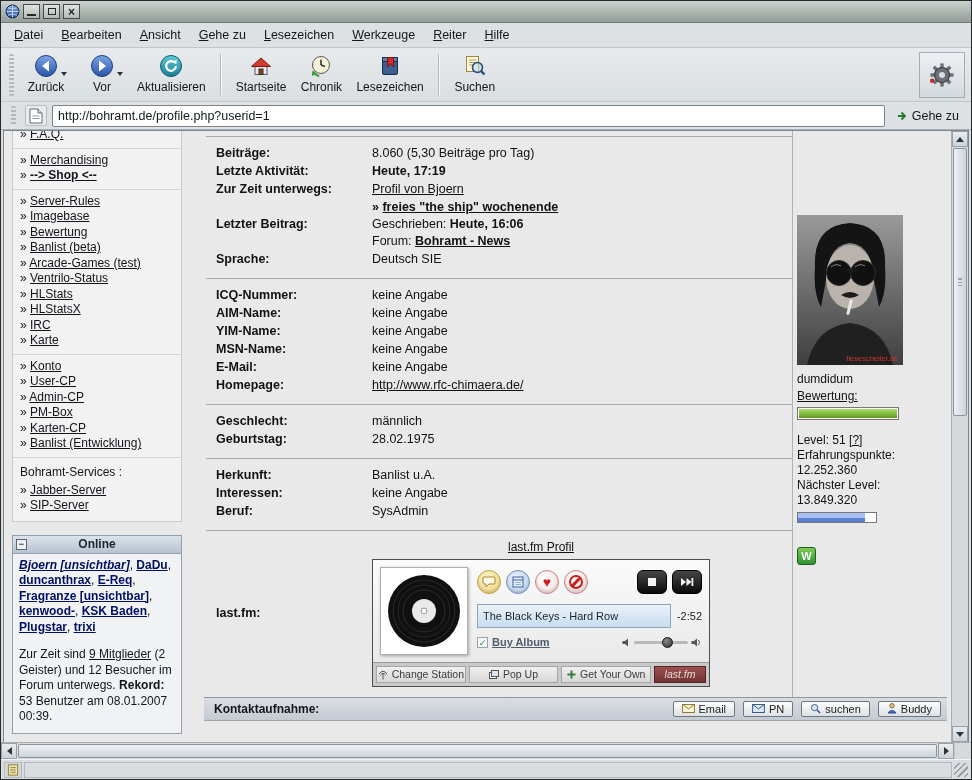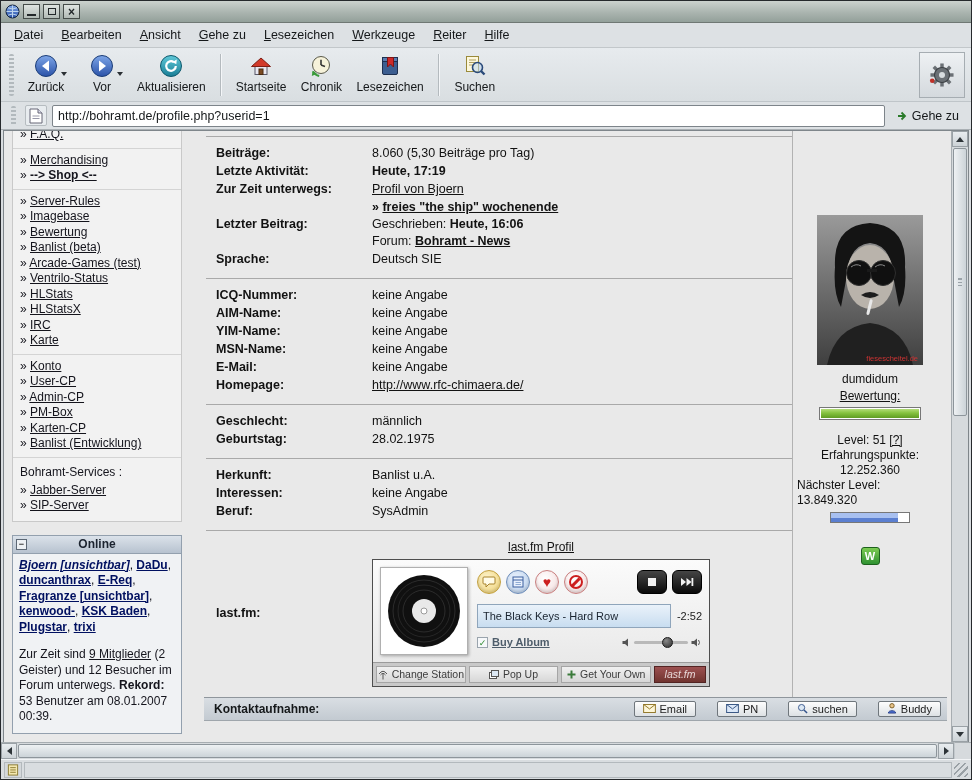--- a/index.html
+++ b/index.html
@@ -99,36 +99,36 @@
 .lfm-buy{display:flex;align-items:center;gap:4px;font-size:11px;color:#4e5d6b}
 .buy-check{width:11px;height:11px;border:1px solid #9aa4ad;background:#f6f8fa;font-size:9px;line-height:10px;text-align:center;color:#2f8a2f}
 .lfm-vol{margin-left:auto;display:flex;align-items:center;gap:3px}
 .vol-track{position:relative;width:54px;height:3px;background:#b9b9b9;border-radius:2px}
 .vol-knob{position:absolute;left:28px;top:-4.5px;width:11px;height:11px;border-radius:50%;background:radial-gradient(circle at 35% 30%,#8a8a8a,#2e2e2e);border:1px solid #1a1a1a}
 .lfm-bottom{display:flex;gap:3px;padding:3px;background:#c9c9c9;border-top:1px solid #9b9b9b}
 .lfm-bbtn{flex:1;height:17px;display:flex;align-items:center;justify-content:center;gap:4px;font-size:10.5px;color:#3c3c3c;background:linear-gradient(180deg,#f1f1f1,#d7d7d7);border:1px solid #a5a5a5}
 .lfm-logo{flex:0 0 52px;height:17px;display:flex;align-items:center;justify-content:center;font-size:10.5px;font-style:italic;color:#e8d8d8;background:linear-gradient(180deg,#9c5050,#70342f);border:1px solid #532423}
 
 
-.right-col{flex:0 0 154px;display:flex;flex-direction:column;align-items:center;padding:4px 4px 0;font-size:12px;color:#121212}
+.right-col{flex:0 0 154px;display:flex;flex-direction:column;align-items:flex-start;padding:4px 4px 0;font-size:12px;color:#121212}
 .avatar{margin-top:80px;width:106px;height:150px;flex:0 0 auto}
 .r-name{margin-top:7px;line-height:15px}
 .r-link{margin-top:2px;line-height:15px}
 .rating-bar{margin-top:3px;width:102px;height:13px;background:#fff;border:1px solid #777;padding:1px}
 .rating-fill{width:100%;height:100%;background:linear-gradient(180deg,#b3dc78 0%,#84c23e 45%,#5f9c22 100%)}
 .r-line{line-height:15px}
 .r-gap{margin-top:13px}
 .level-bar{margin-top:4px;width:80px;height:11px;background:#fff;border:1px solid #777}
 .level-fill{width:86%;height:100%;background:linear-gradient(180deg,#a8c0f0 0 50%,#5b7fd0 50% 100%)}
 .w-badge{margin-top:24px;width:19px;height:18px;border-radius:3px;border:1px solid #1d611d;background:linear-gradient(180deg,#7ccb52,#2f9232);color:#fff;font-weight:bold;font-size:11px;text-align:center;line-height:17px}
 
 
 .kontakt-bar{flex:0 0 24px;display:flex;align-items:center;padding:0 6px 0 10px;font-size:12px;color:#15181a;background:linear-gradient(180deg,#d9dee3,#c3cad1);border-top:1px solid #8f969c;border-bottom:1px solid #9fa6ac}
 .kontakt-label{font-weight:bold}
-.k-btns{margin-left:auto;display:flex;gap:21px}
+.k-btns{margin-left:auto;display:flex;gap:8px}
 .k-btn{display:inline-flex;align-items:center;gap:4px;height:16px;padding:0 8px;font-size:11px;color:#1c1c1c;background:linear-gradient(180deg,#fdfdfd,#dde1e4);border:1px solid #6f767c;border-radius:2px}
 .page-filler{flex:1}
 
 
 .vscroll{flex:0 0 17px;display:flex;flex-direction:column;background:#d6dadd;border-left:1px solid #a7adb1}
 .scroll-btn{flex:0 0 16px;display:flex;align-items:center;justify-content:center;background:linear-gradient(180deg,#e8ecef,#cdd3d7);border:1px solid #9aa1a6}
 .tri-up{width:0;height:0;border-left:4px solid transparent;border-right:4px solid transparent;border-bottom:5px solid #2e3438}
 .tri-down{width:0;height:0;border-left:4px solid transparent;border-right:4px solid transparent;border-top:5px solid #2e3438}
 .tri-left{width:0;height:0;border-top:4px solid transparent;border-bottom:4px solid transparent;border-right:5px solid #2e3438}
 .tri-right{width:0;height:0;border-top:4px solid transparent;border-bottom:4px solid transparent;border-left:5px solid #2e3438}

